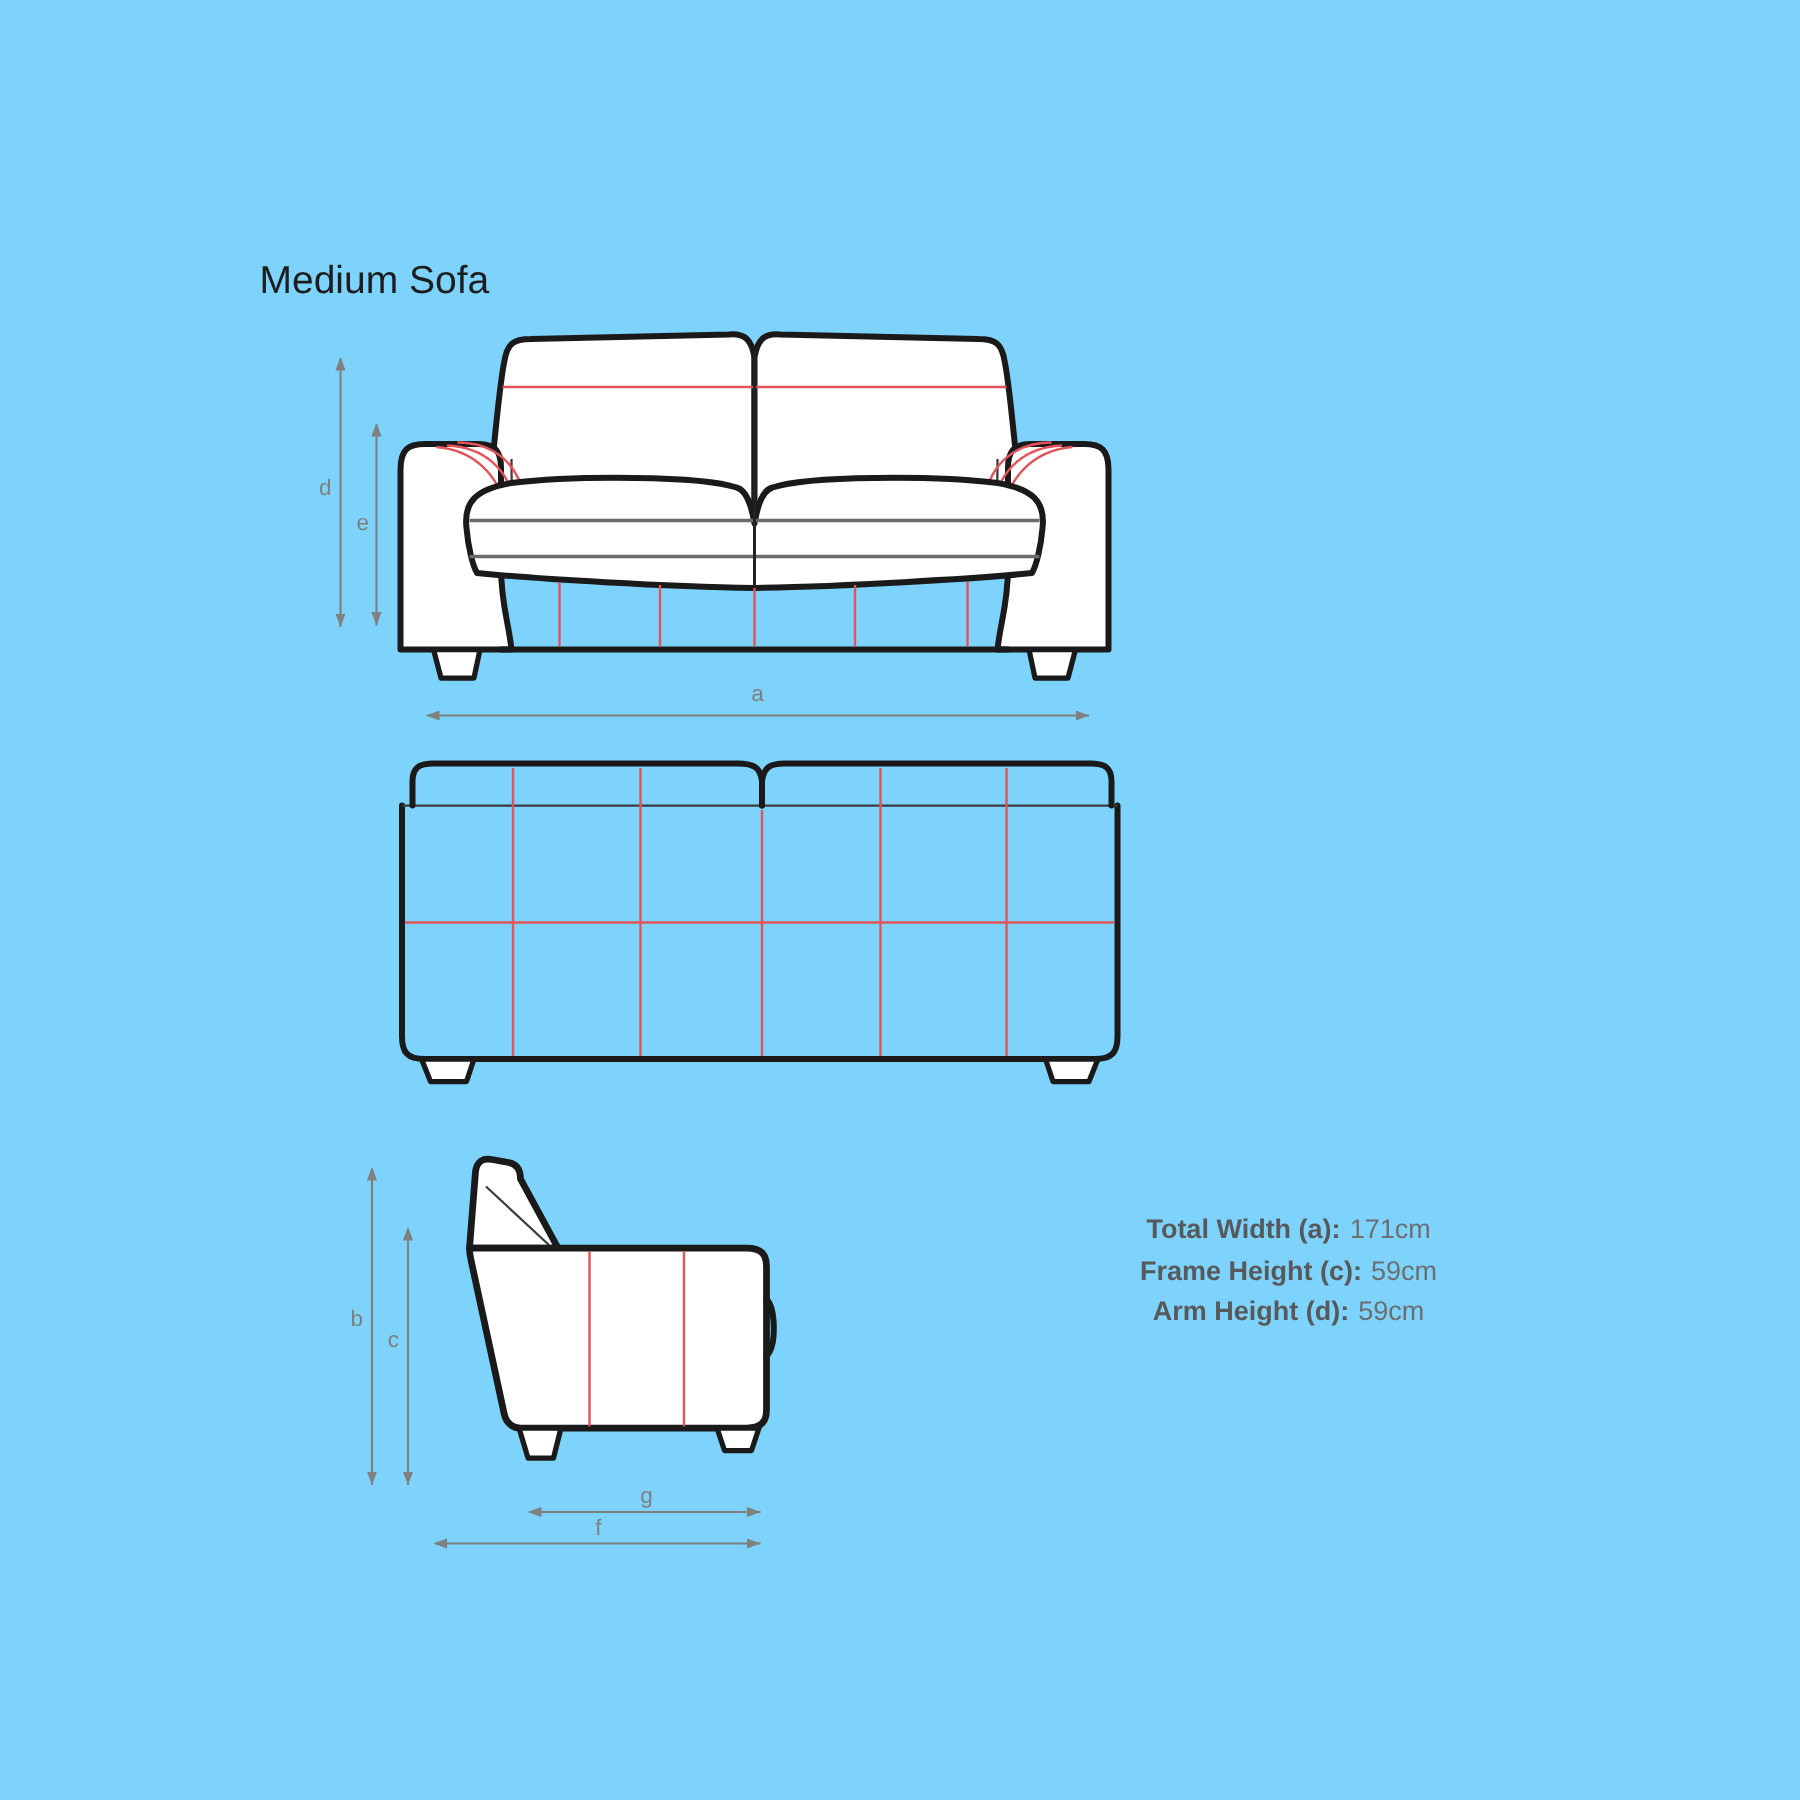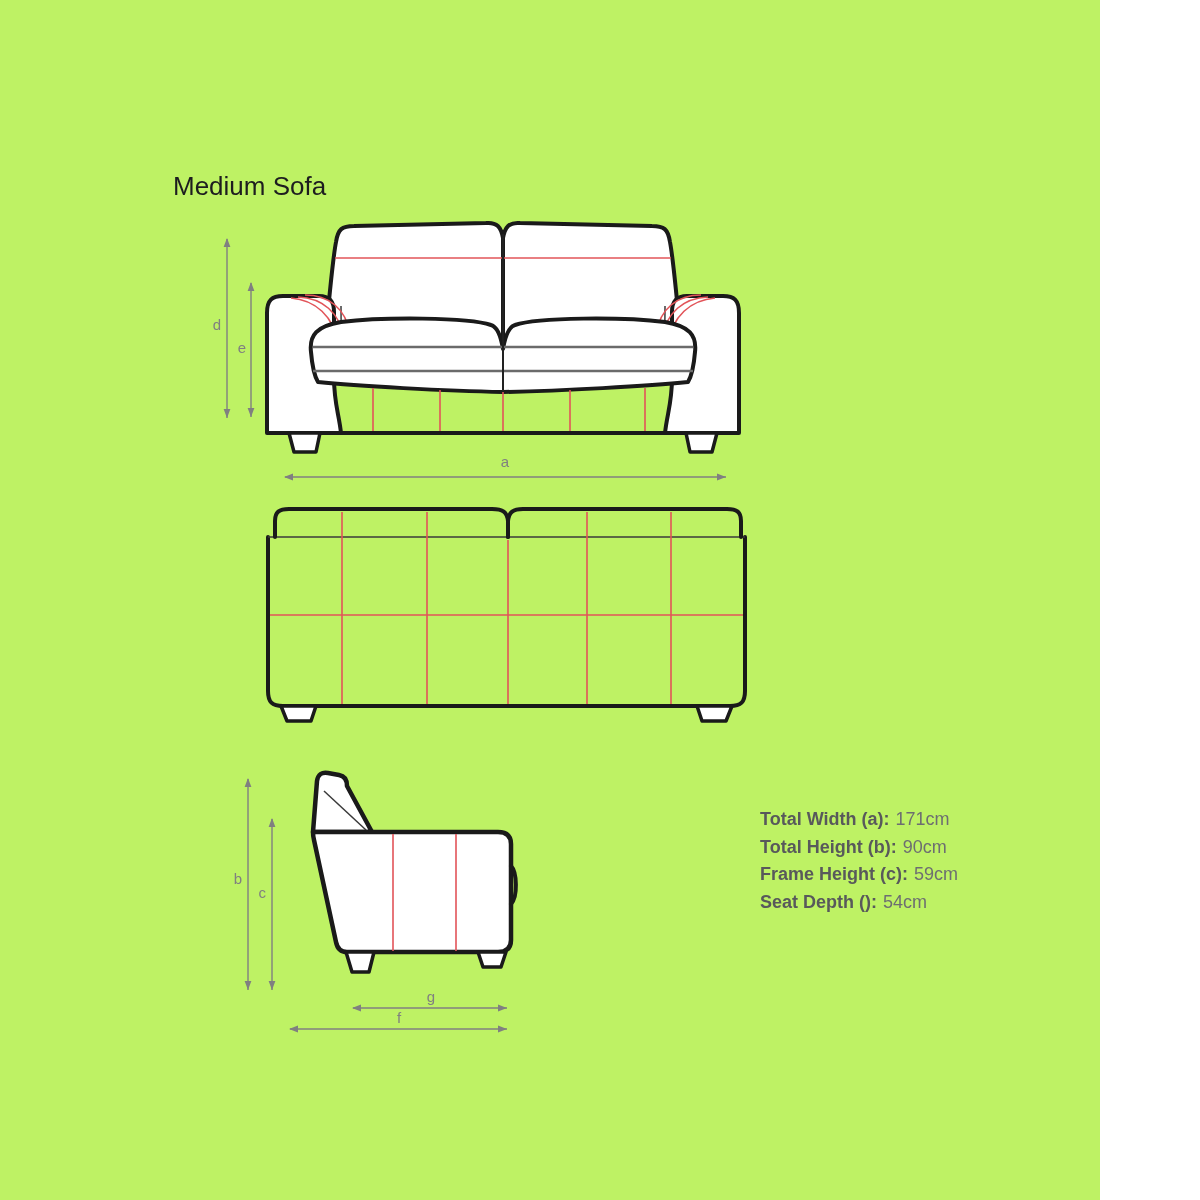--- a/index.html
+++ b/index.html
@@ -4,22 +4,22 @@
 <style>
   :root{
     --outline:#1a1a1a;
     --accent-red:#e25459;
     --dimension-gray:#808080;
     --seam-gray:#6b6b6b;
     --spec-label:#58595b;
     --spec-value:#6d6e71;
   }
   html,body{margin:0;padding:0;background:#ffffff;}
-  .canvas{position:relative;width:1100px;height:1200px;background:#bef264;overflow:hidden;
-          font-family:"Liberation Sans", sans-serif;}
+  .canvas{position:relative;width:1200px;height:1200px;background:#7dd3fc;overflow:hidden;
+          font-family:"Liberation Sans", sans-serif;text-align:center;}
   .title{position:absolute;left:173px;top:171px;font-size:26px;color:#1d1d1f;}
   .diagram-svg{position:absolute;left:0;top:0;}
 
   
   .outline{fill:#ffffff;stroke:var(--outline);stroke-width:4;stroke-linejoin:round;stroke-linecap:round;}
   .outline-open{fill:none;stroke:var(--outline);stroke-width:4;stroke-linejoin:round;stroke-linecap:round;}
   .outline-side{fill:#ffffff;stroke:var(--outline);stroke-width:4.5;stroke-linejoin:round;stroke-linecap:round;}
   .thinline{fill:none;stroke:#3a3a3a;stroke-width:1.5;}
   .redline{fill:none;stroke:var(--accent-red);stroke-width:1.6;}
   .grayline{fill:none;stroke:var(--seam-gray);stroke-width:2.4;}
@@ -156,23 +156,20 @@
         <text class="dim-label" x="399" y="1023" text-anchor="middle">f</text>
       </g>
     </g>
   </svg>
 
   <div class="specs">
     <div class="spec-row">
       <span class="spec-label">Total Width (a):</span><span class="spec-value">171cm</span>
     </div>
     <div class="spec-row">
-      <span class="spec-label">Total Height (b):</span><span class="spec-value">90cm</span>
-    </div>
-    <div class="spec-row">
       <span class="spec-label">Frame Height (c):</span><span class="spec-value">59cm</span>
     </div>
     <div class="spec-row">
-      <span class="spec-label">Seat Depth ():</span><span class="spec-value">54cm</span>
+      <span class="spec-label">Arm Height (d):</span><span class="spec-value">59cm</span>
     </div>
   </div>
 
 </div>
 
 </body></html>

